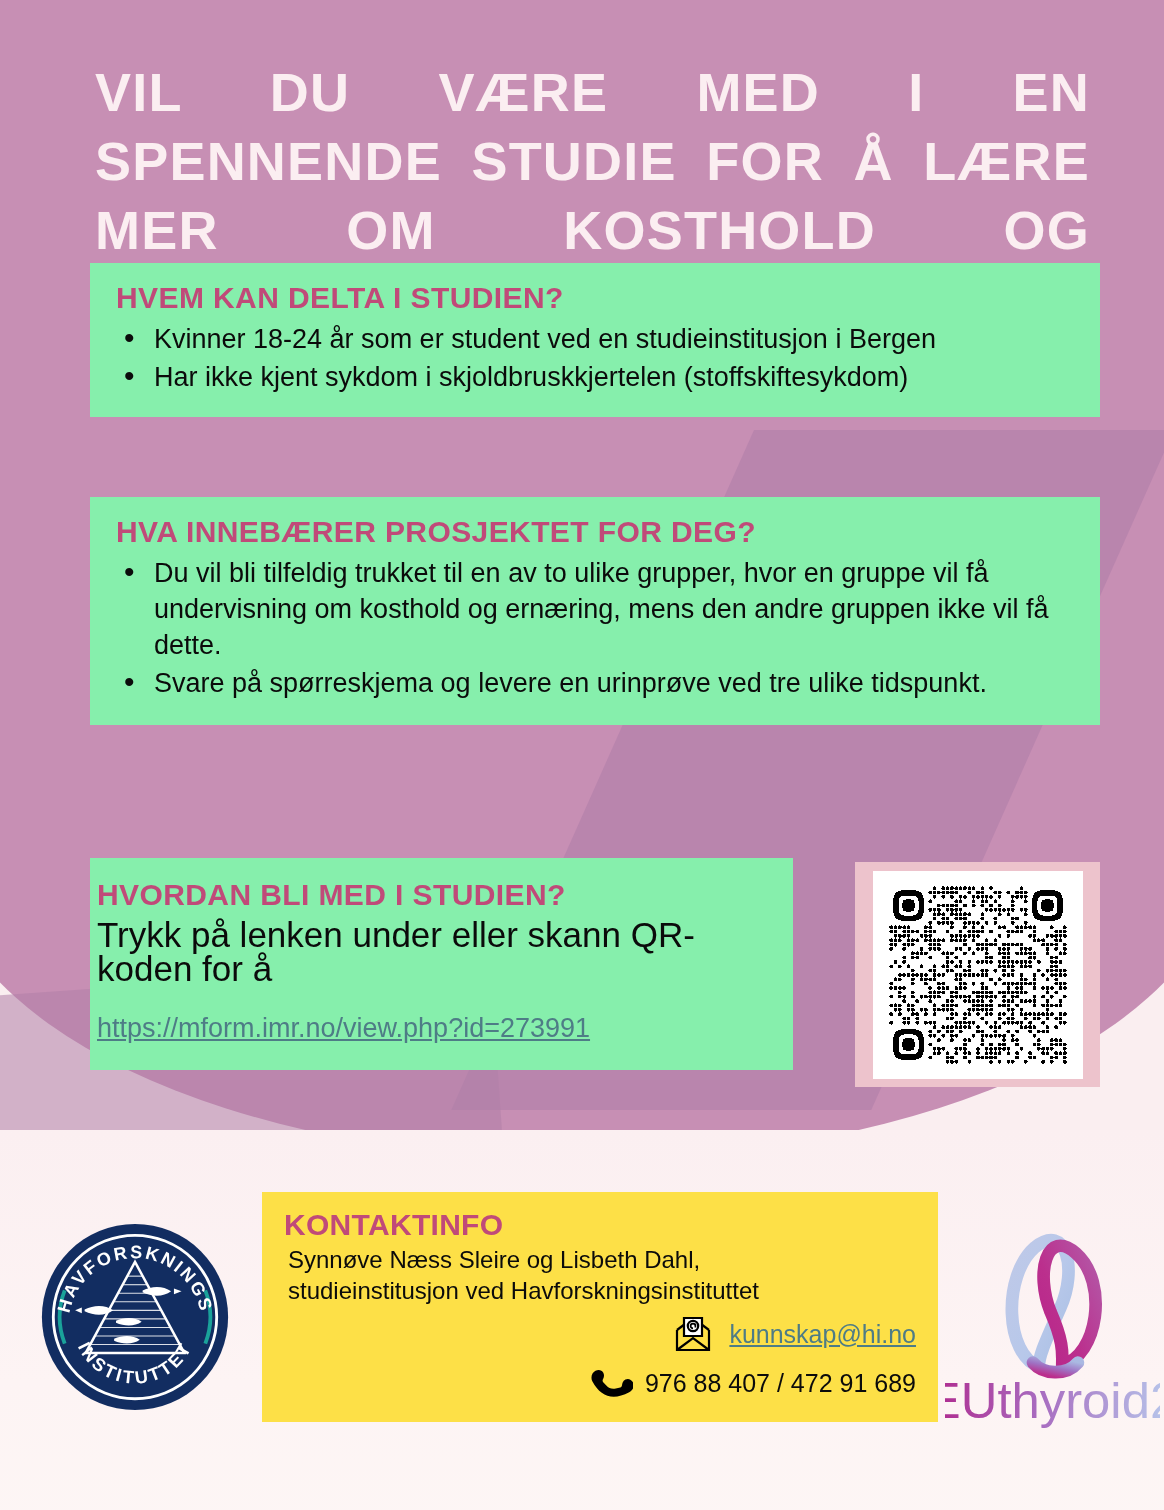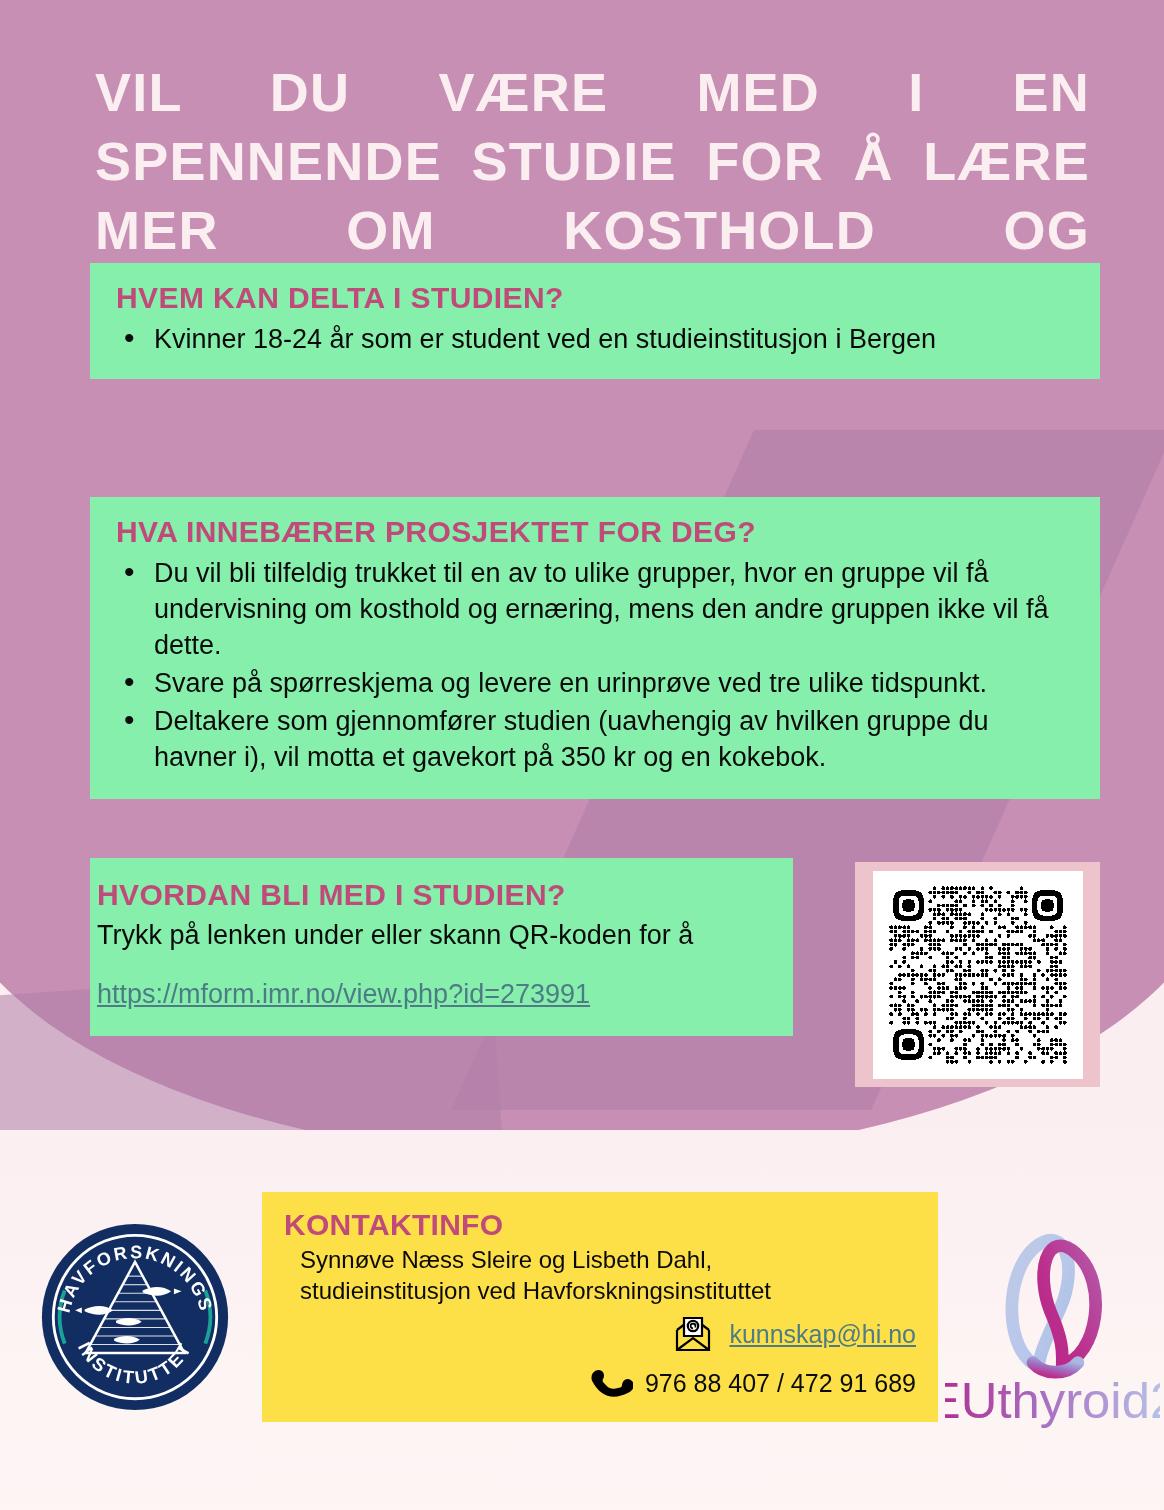--- a/index.html
+++ b/index.html
@@ -138,21 +138,21 @@
     padding: 18px 26px 22px 26px;
   }
   
   #panel-how {
     left: 90px;
     top: 858px;
     width: 703px;
     padding: 20px 24px 26px 7px;
   }
   #panel-how .line {
-    font-size: 27px;
+    font-size: 35px;
     line-height: 34px;
     color: #0b0b0b;
     margin: 0 0 26px 0;
   }
   #panel-how .link {
     font-size: 27px;
     line-height: 32px;
     color: #4e7c86;
     text-decoration: underline;
     display: inline-block;
@@ -194,21 +194,21 @@
     font-weight: bold;
     font-size: 30px;
     letter-spacing: .3px;
     margin: 0 0 2px 0;
     text-transform: uppercase;
   }
   #panel-contact .names {
     font-size: 24px;
     line-height: 31px;
     color: #0b0b0b;
-    margin: 0 0 6px 16px;
+    margin: 0 0 6px 4px;
   }
   .contact-row {
     display: flex;
     align-items: center;
     margin-top: 8px;
     justify-content: flex-end;
   }
   .contact-row .glyph {
     width: 56px;
     flex: 0 0 56px;
@@ -254,29 +254,29 @@
   <div class="bg-bottom-fade"></div>
 
   <div class="content">
 
     <h1 class="title">VIL DU VÆRE MED I EN SPENNENDE STUDIE FOR Å LÆRE MER OM KOSTHOLD OG ERNÆRING?</h1>
 
     <section class="panel" id="panel-who">
       <h2 class="panel-head">HVEM KAN DELTA I STUDIEN?</h2>
       <ul class="bullets">
         <li>Kvinner 18-24 år som er student ved en studieinstitusjon i Bergen</li>
+        <li>Har ikke kjent sykdom i skjoldbruskkjertelen (stoffskiftesykdom)</li>
       </ul>
     </section>
 
     <section class="panel" id="panel-what">
       <h2 class="panel-head">HVA INNEBÆRER PROSJEKTET FOR DEG?</h2>
       <ul class="bullets">
         <li>Du vil bli tilfeldig trukket til en av to ulike grupper, hvor en gruppe vil få undervisning om kosthold og ernæring, mens den andre gruppen ikke vil få dette.</li>
         <li>Svare på spørreskjema og levere en urinprøve ved tre ulike tidspunkt.</li>
-        <li>Deltakere som gjennomfører studien (uavhengig av hvilken gruppe du havner i), vil motta et gavekort på 350 kr og en kokebok.</li>
       </ul>
     </section>
 
     <section class="panel" id="panel-how">
       <h2 class="panel-head">HVORDAN BLI MED I STUDIEN?</h2>
       <p class="line">Trykk på lenken under eller skann QR-koden for å</p>
       <a class="link" href="#">https://mform.imr.no/view.php?id=273991</a>
     </section>
 
     <div class="qr-card">

